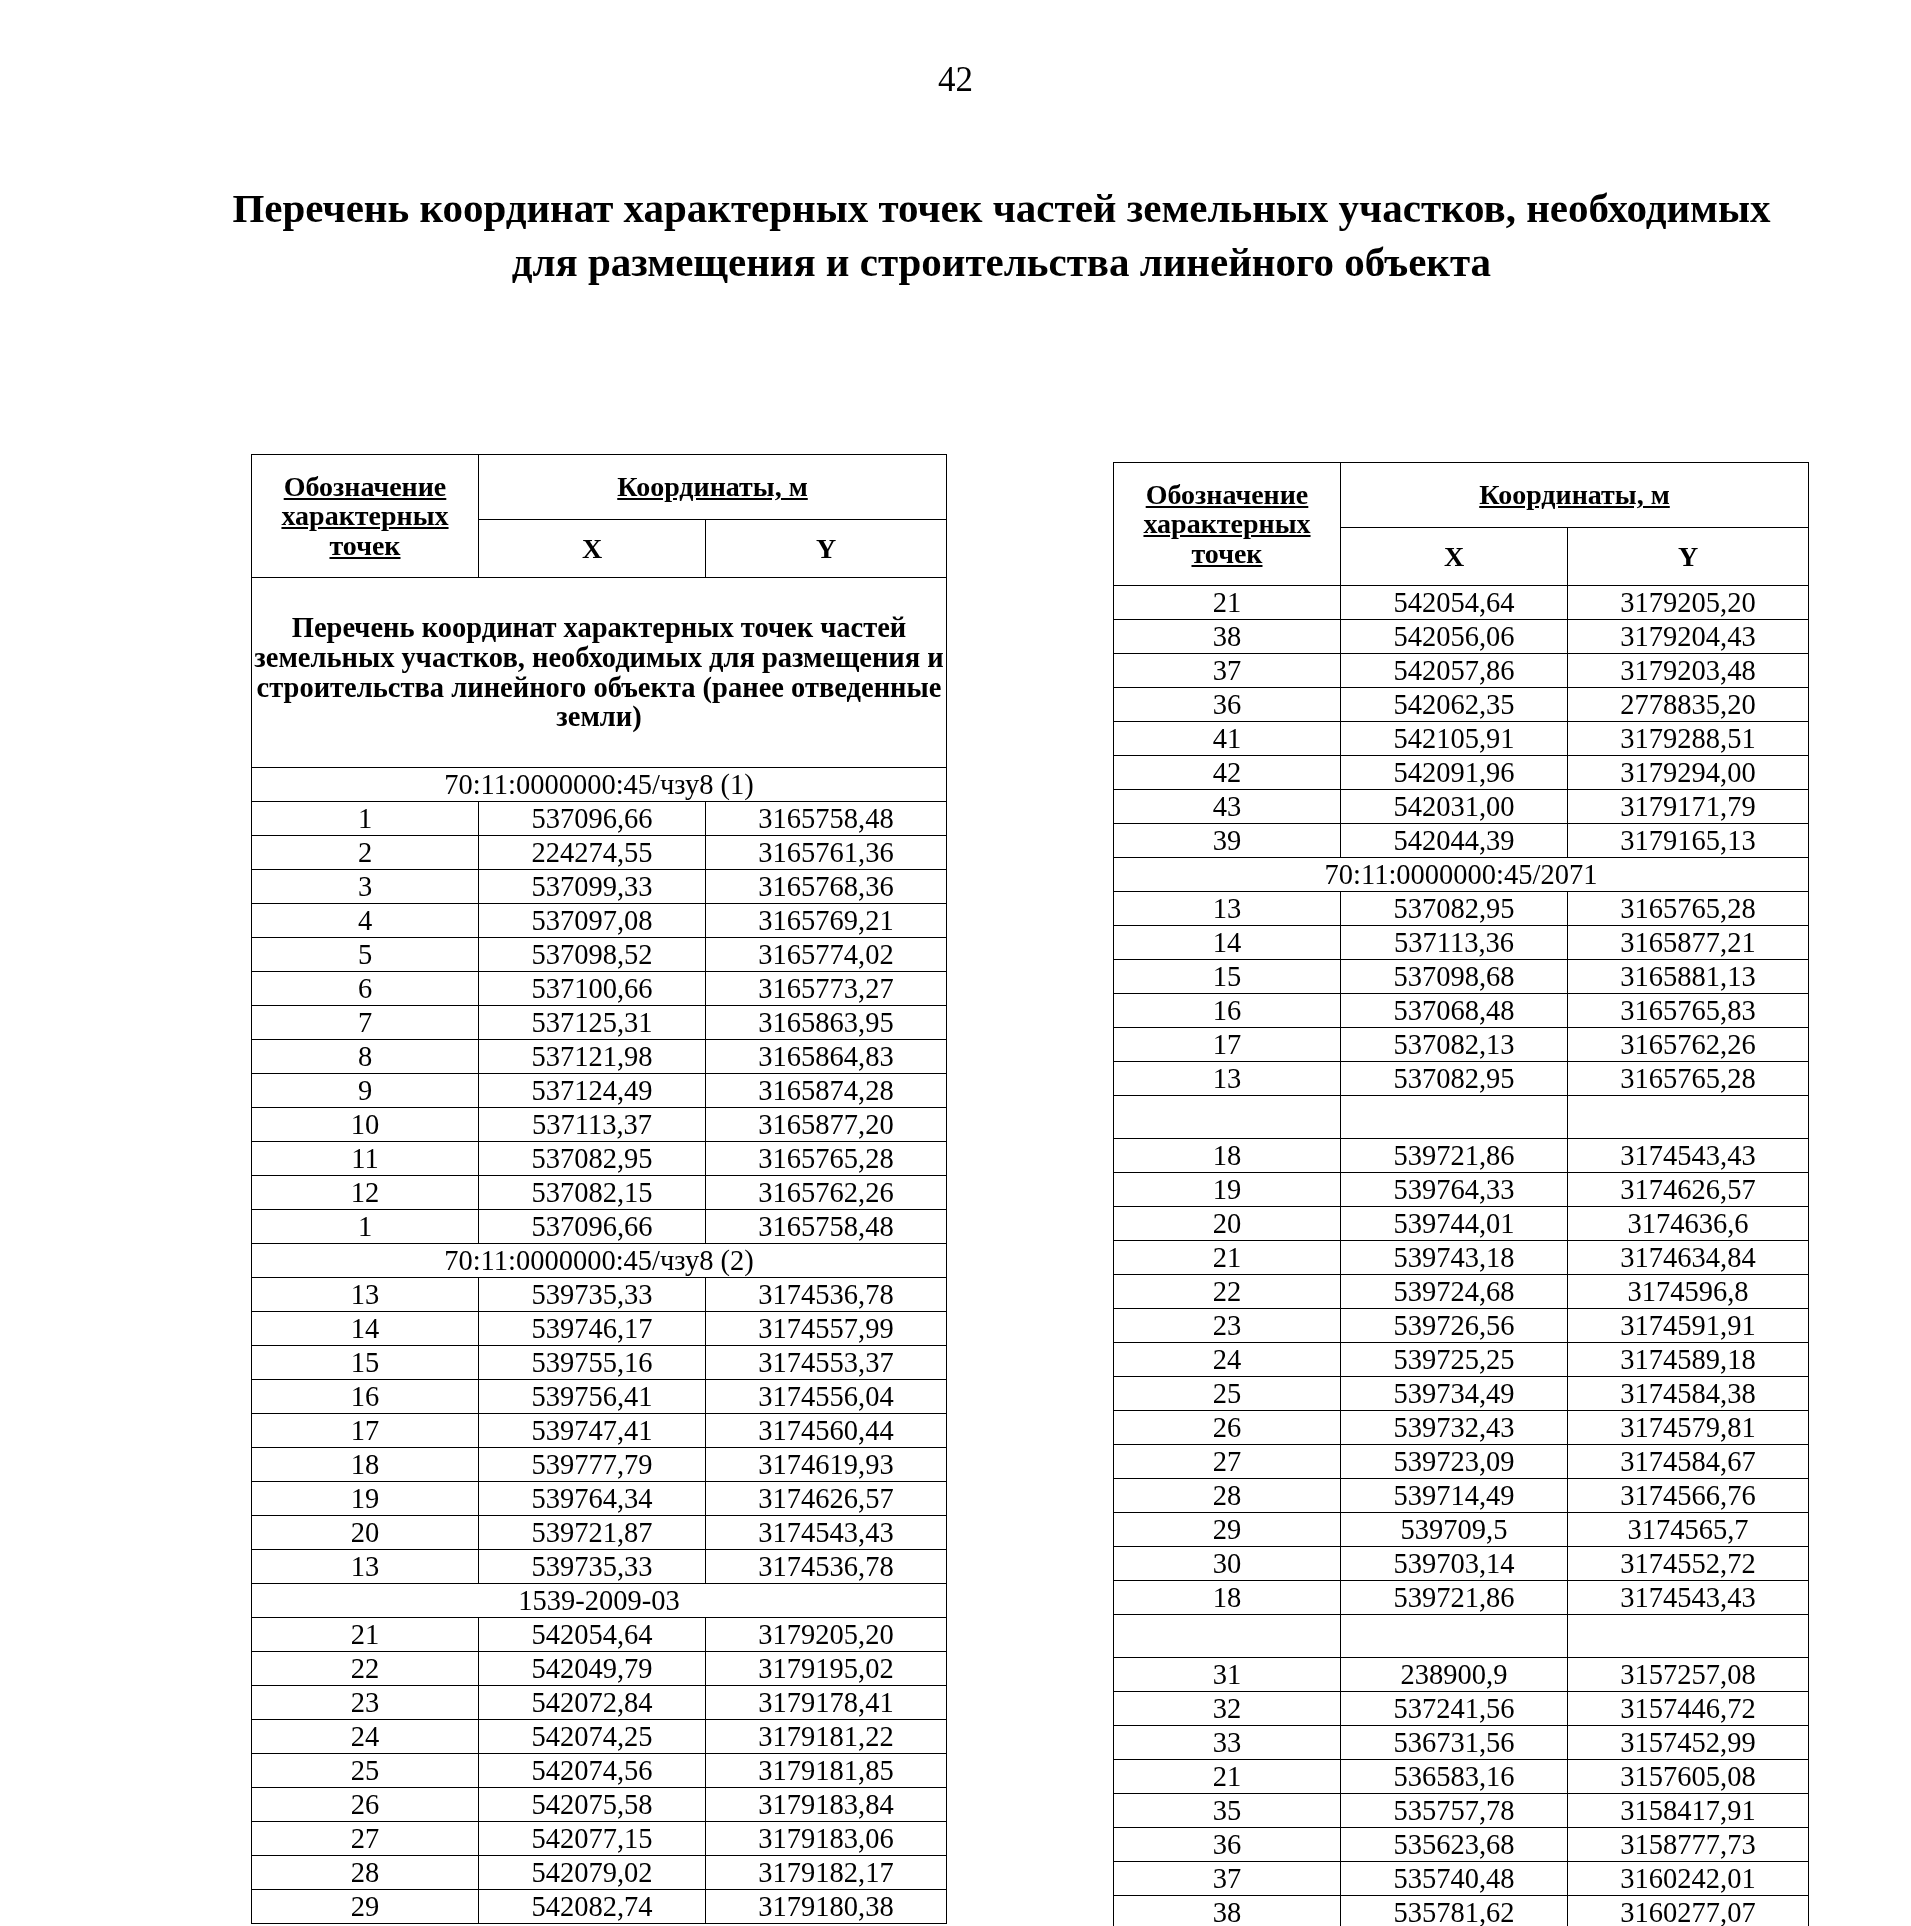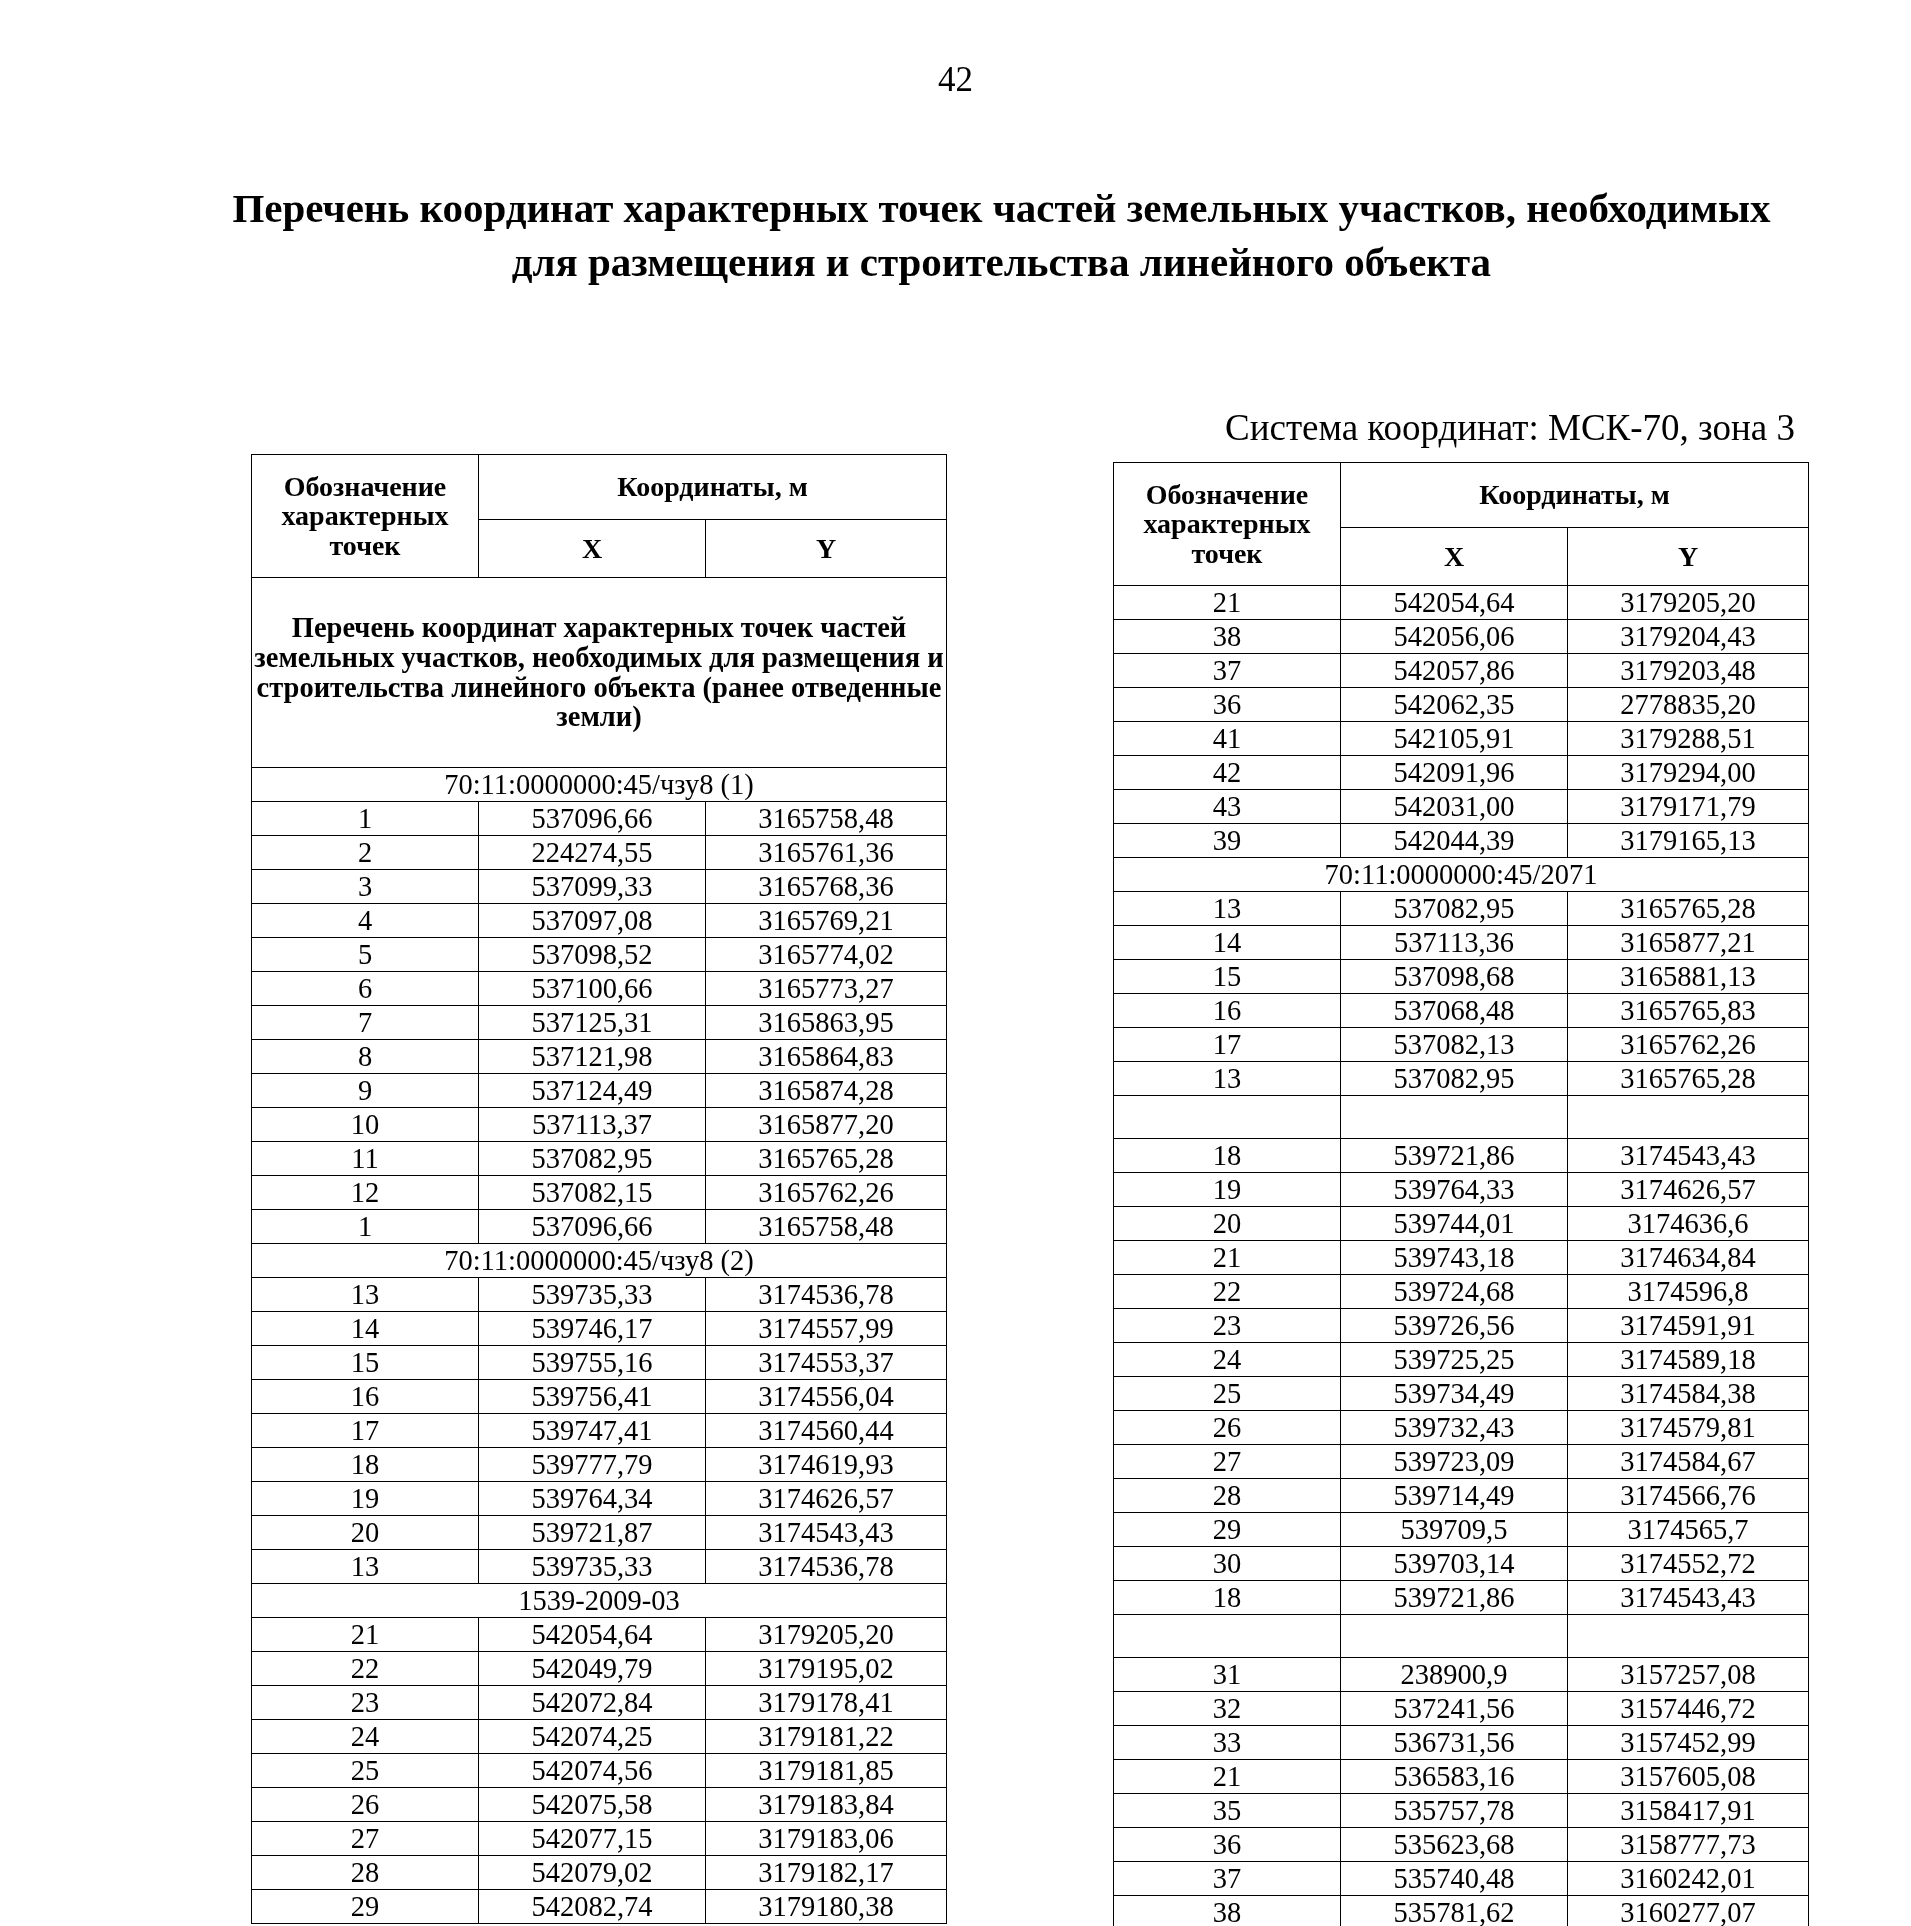--- a/index.html
+++ b/index.html
@@ -57,35 +57,34 @@
       vertical-align: middle;
       padding: 0;
       line-height: 1.05;
     }
     table.coords th { font-weight: bold; font-size: 28px; }
     #table-left { left: 251px; top: 454px; width: 695px; }
     #table-right { left: 1113px; top: 462px; width: 695px; }
     .col-pt { width: 227px; }
     .col-x { width: 227px; }
     .col-y { width: 241px; }
-    .hdr-top { height: 65px; }
+    .hdr-top { height: 65px; text-decoration: underline; }
     .hdr-bot { height: 58px; }
     .section-row td { font-weight: normal; height: 33px; }
     .note-row td { font-weight: bold; height: 189px; line-height: 1.33; padding: 0 15.4px; }
     .data-row td { height: 33px; }
     .empty-row td { height: 42px; }
     #table-right .data-row td { height: 33px; }
   </style>
 </head>
 <body>
 
 <div class="page">
   <div class="page-number">42</div>
   <div class="doc-title">Перечень координат характерных точек частей земельных участков, необходимых для размещения и строительства линейного объекта</div>
-  <div class="coord-system">Система координат: МСК-70, зона 3</div>
 
   <table class="coords" id="table-left">
     <colgroup>
         <col class="col-pt">
         <col class="col-x">
         <col class="col-y">
       </colgroup>
     <thead>
       <tr class="hdr-top">
         <th rowspan="2">Обозначение характерных точек</th>

